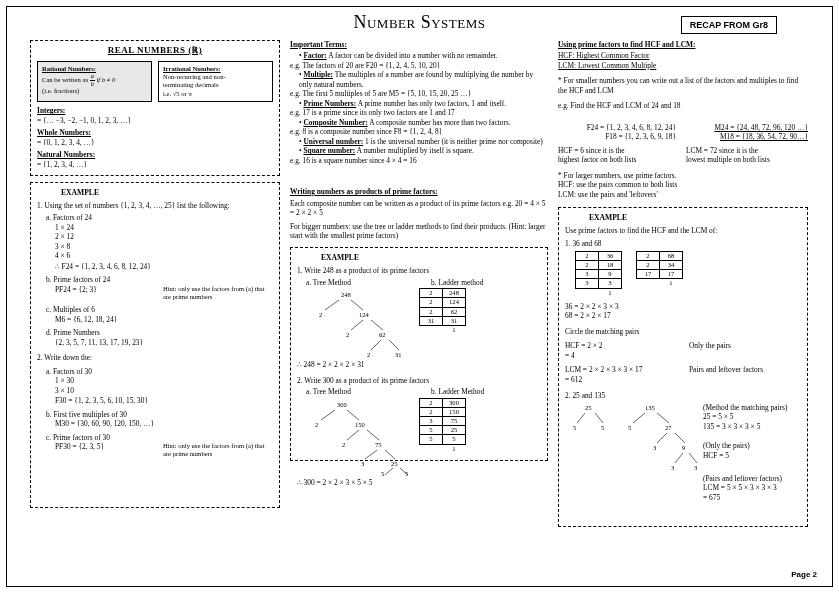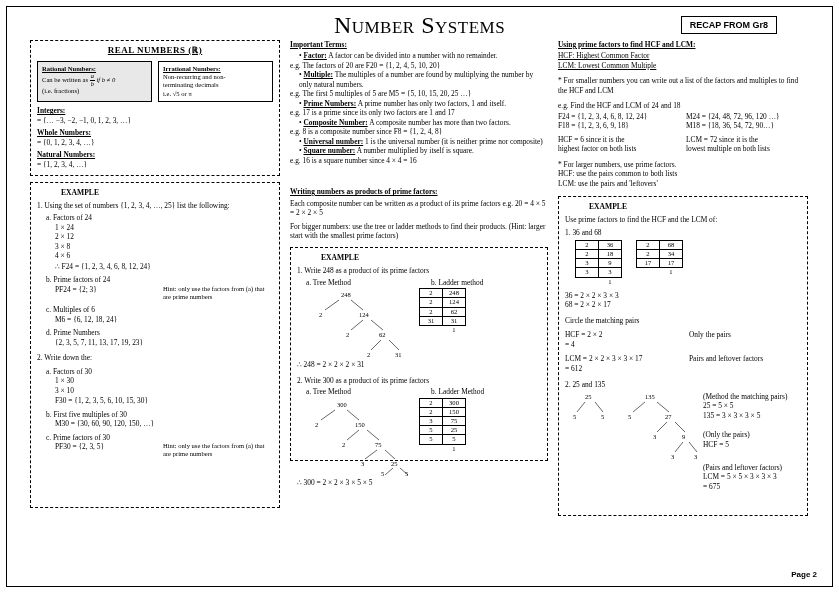--- a/index.html
+++ b/index.html
@@ -12,21 +12,21 @@
     overflow:hidden;
   }
   .page{position:absolute;inset:0;}
   .frame{
     position:absolute;left:6px;top:6px;right:6px;bottom:6px;
     border:1px solid #000;
   }
   .title{
     position:absolute;left:0;right:0;top:12px;text-align:center;
     font-family:"Liberation Serif", serif;
-    font-size:24px;font-variant:small-caps;letter-spacing:.5px;
+    font-size:18px;font-variant:small-caps;letter-spacing:.5px;
   }
   .recap{
     position:absolute;right:62px;top:16px;
     border:1px solid #000;padding:3px 8px;
     font-family:"Liberation Sans", sans-serif;
     font-size:9px;font-weight:bold;
   }
   .col{position:absolute;font-size:8.2px;line-height:1.28;}
   .colA{left:30px;top:40px;width:250px;}
   .colB{left:290px;top:40px;width:258px;}
@@ -330,26 +330,26 @@
   </div>
 
   <div class="col colC">
 
     <div>
       <div class="hdr small">Using prime factors to find HCF and LCM:</div>
       <div class="small"><span class="u">HCF: Highest Common Factor</span></div>
       <div class="small"><span class="u">LCM: Lowest Common Multiple</span></div>
       <div class="small" style="margin-top:6px;">* For smaller numbers you can write out a list of the factors and multiples to find the HCF and LCM</div>
       <div class="small" style="margin-top:6px;">e.g. Find the HCF and LCM of 24 and 18</div>
-      <div class="flexrow small" style="margin-top:1px;">
+      <div class="flexrow small" style="margin-top:12px;text-align:right;">
         <div style="width:118px;">
           <div>F24 = {1, 2, 3, 4, 6, 8, 12, 24}</div>
           <div>F18 = {1, 2, 3, 6, 9, 18}</div>
         </div>
-        <div style="width:122px;">
+        <div style="width:122px;text-decoration:underline;">
           <div>M24 = {24, 48, 72, 96, 120 …}</div>
           <div>M18 = {18, 36, 54, 72, 90…}</div>
         </div>
       </div>
       <div class="flexrow small" style="margin-top:4px;">
         <div style="width:118px;">
           <div>HCF = 6 since it is the</div>
           <div>highest factor on both lists</div>
         </div>
         <div style="width:122px;">

